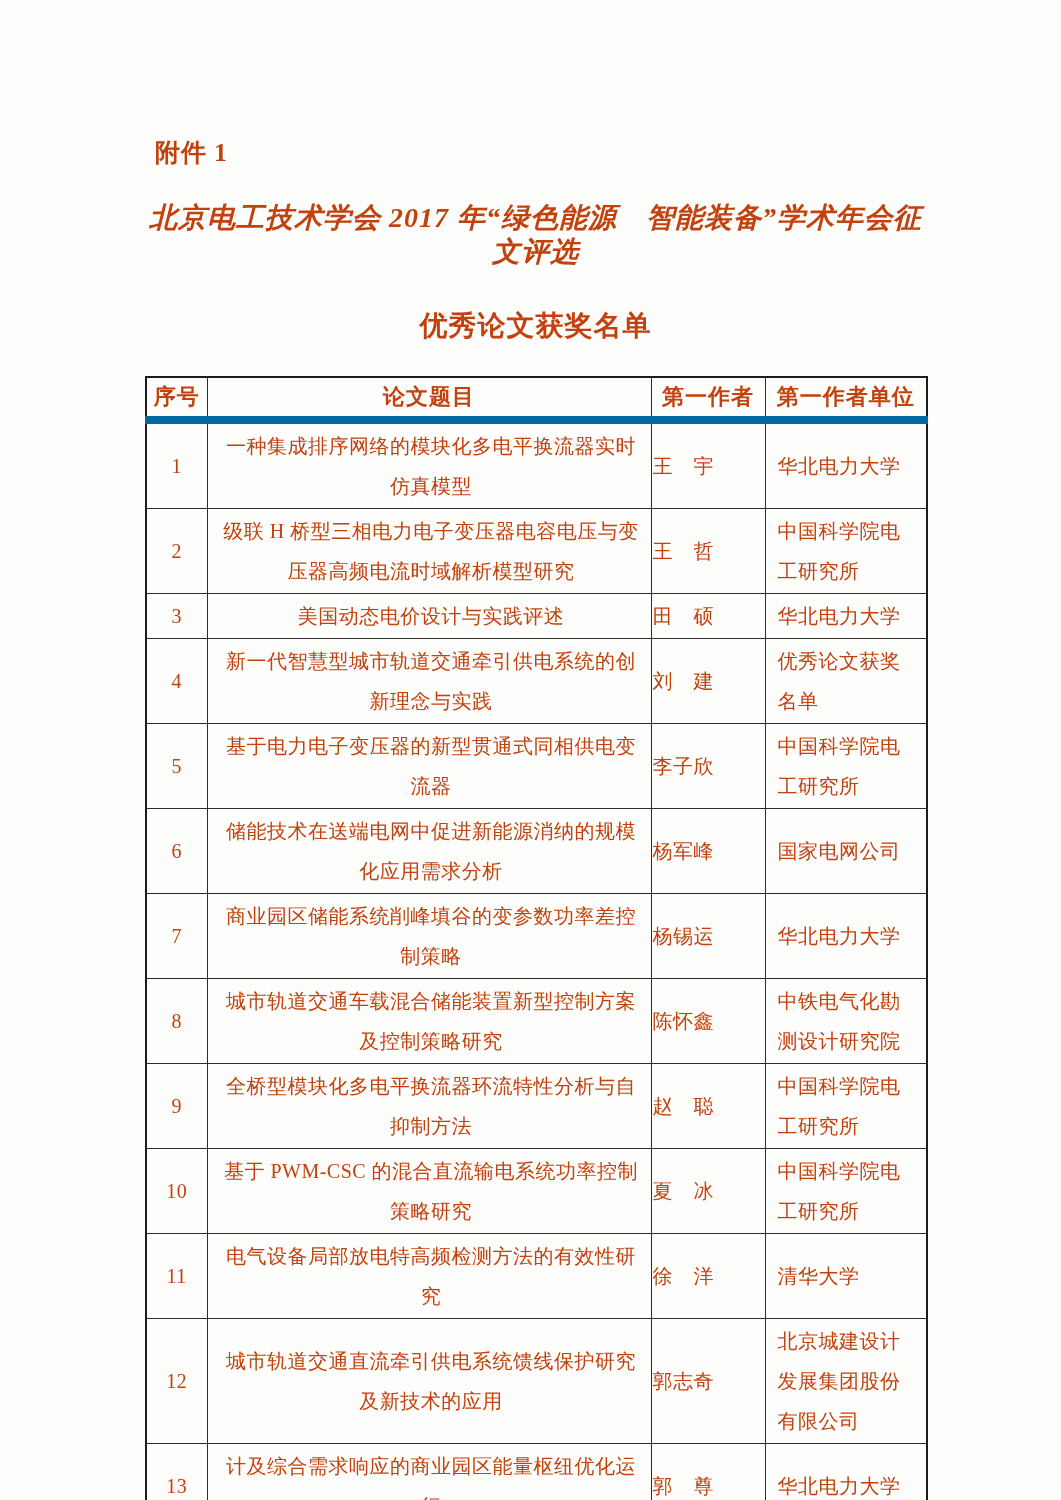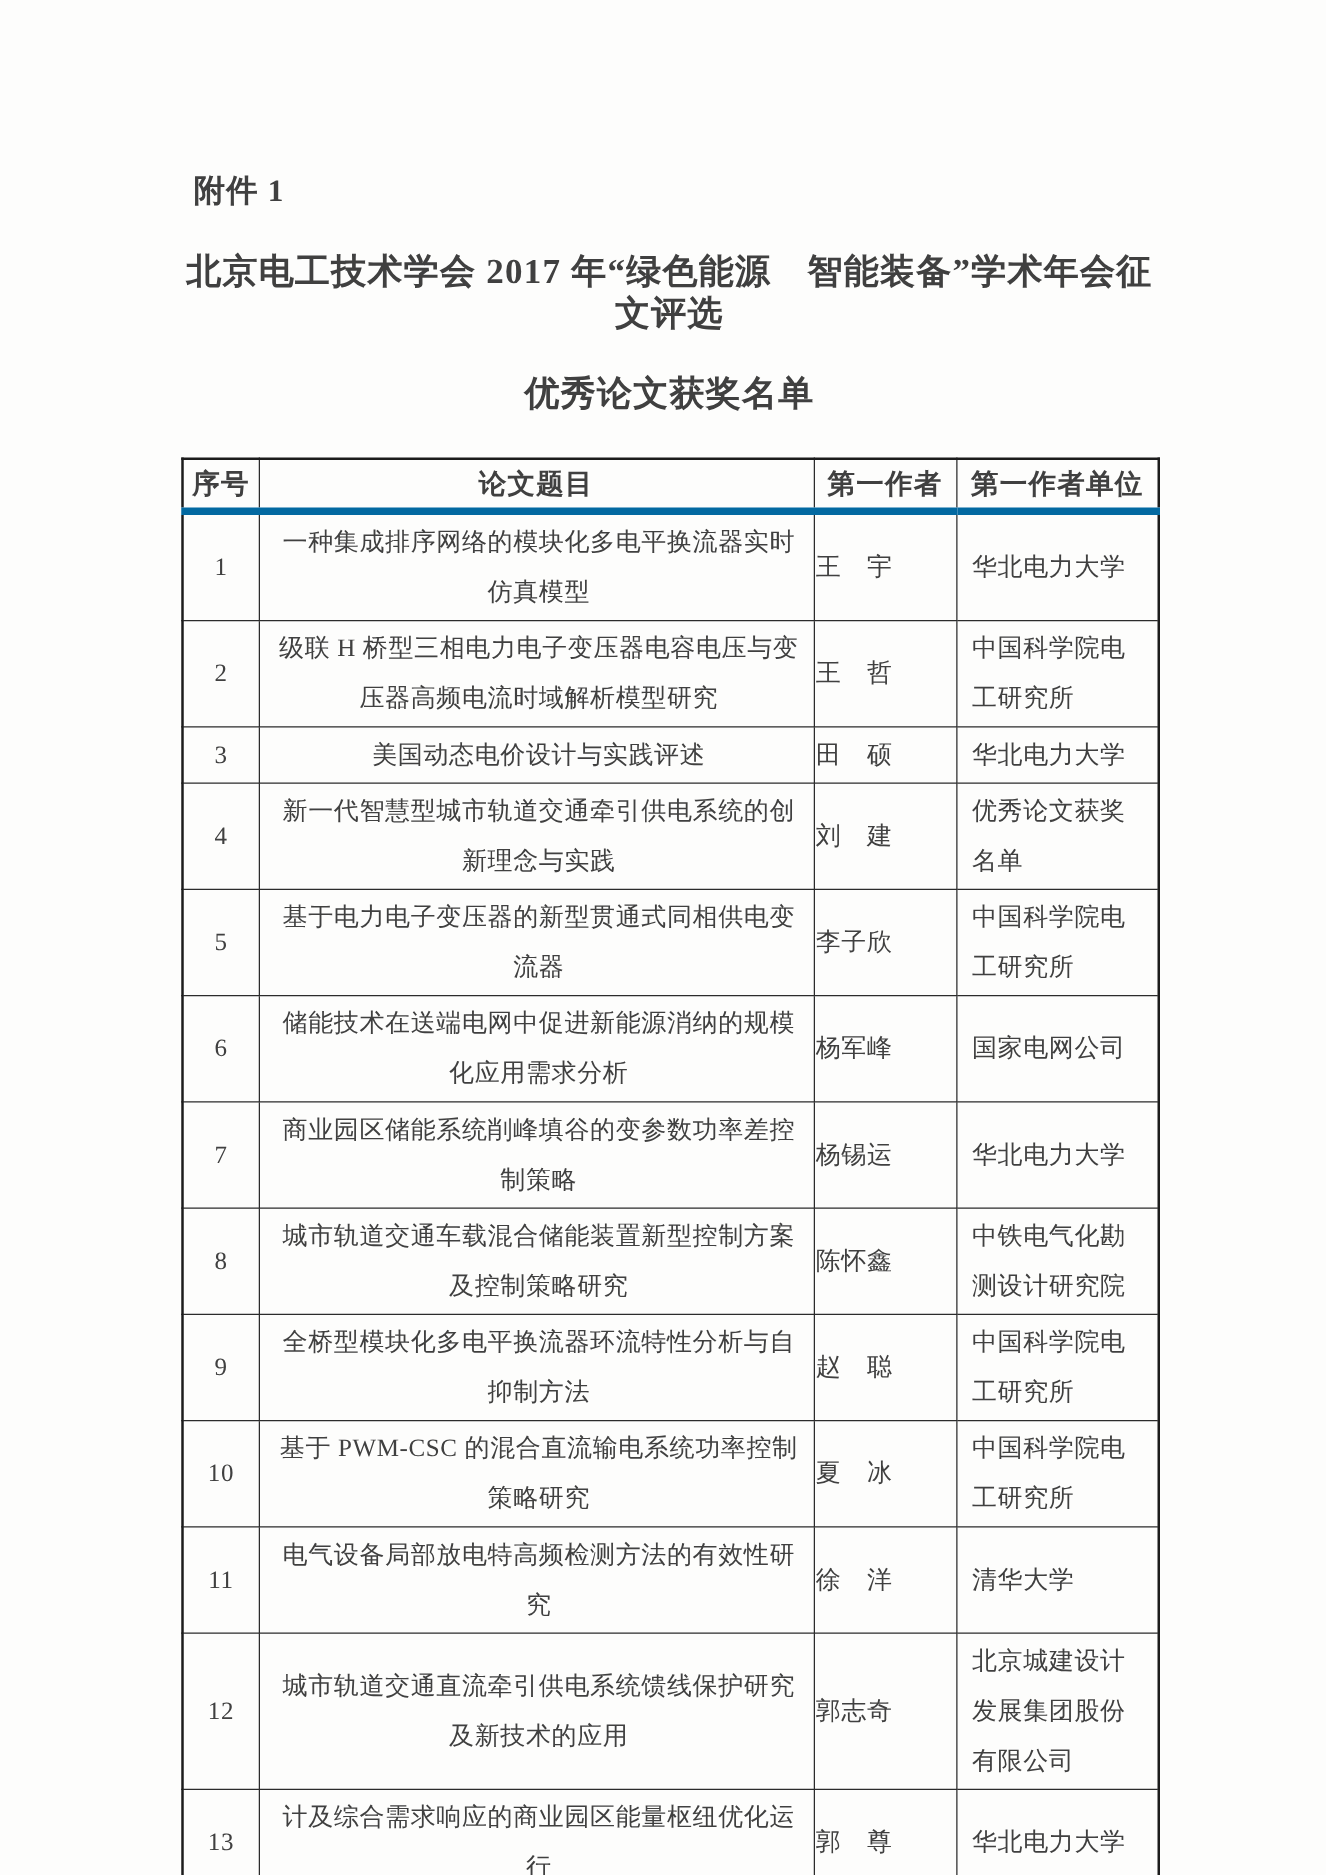--- a/index.html
+++ b/index.html
@@ -4,21 +4,21 @@
 <style>
   html, body { margin: 0; padding: 0; }
   body { background: #e8e8e8; }
   .page {
     position: relative;
     width: 1061px;
     height: 1500px;
     margin: 0 auto;
     background: #fdfdfc;
     font-family: "Liberation Serif", "DejaVu Serif", serif;
-    color: #404040;
+    color: #c2410c;
     overflow: hidden;
   }
   .content {
     position: absolute;
     left: 145px;
     top: 136px;
     width: 781px;
   }
   .attachment {
     font-size: 25px;
@@ -27,38 +27,38 @@
     margin-bottom: 32px;
     letter-spacing: 1px;
   }
   .doc-title {
     font-size: 28px;
     font-weight: bold;
     text-align: center;
     letter-spacing: 1px;
     line-height: 34px;
   }
-  .doc-title.line1 { margin-bottom: 30px; }
+  .doc-title.line1 { margin-bottom: 40px; font-style: italic; }
   .doc-title.line2 { margin-bottom: 33px; text-align: center; }
   .sort-note {
     font-size: 19px;
     padding-left: 22px;
     margin-bottom: 9px;
     letter-spacing: 1px;
   }
   table.papers {
     width: 781px;
     border-collapse: collapse;
     table-layout: fixed;
   }
   table.papers, table.papers th, table.papers td {
     border: 1px solid #2b2b2b;
   }
   table.papers { border: 2px solid #1c1c1c; }
-  table.papers thead th { border-bottom: 6px solid #0369a1; }
+  table.papers thead th { border-bottom: 8px solid #0369a1; }
   col.c-no     { width: 61px; }
   col.c-title  { width: 444px; }
   col.c-author { width: 114px; }
   col.c-org    { width: 162px; }
   table.papers th {
     height: 36px;
     font-size: 22px;
     font-weight: bold;
     text-align: center;
     letter-spacing: 1px;

